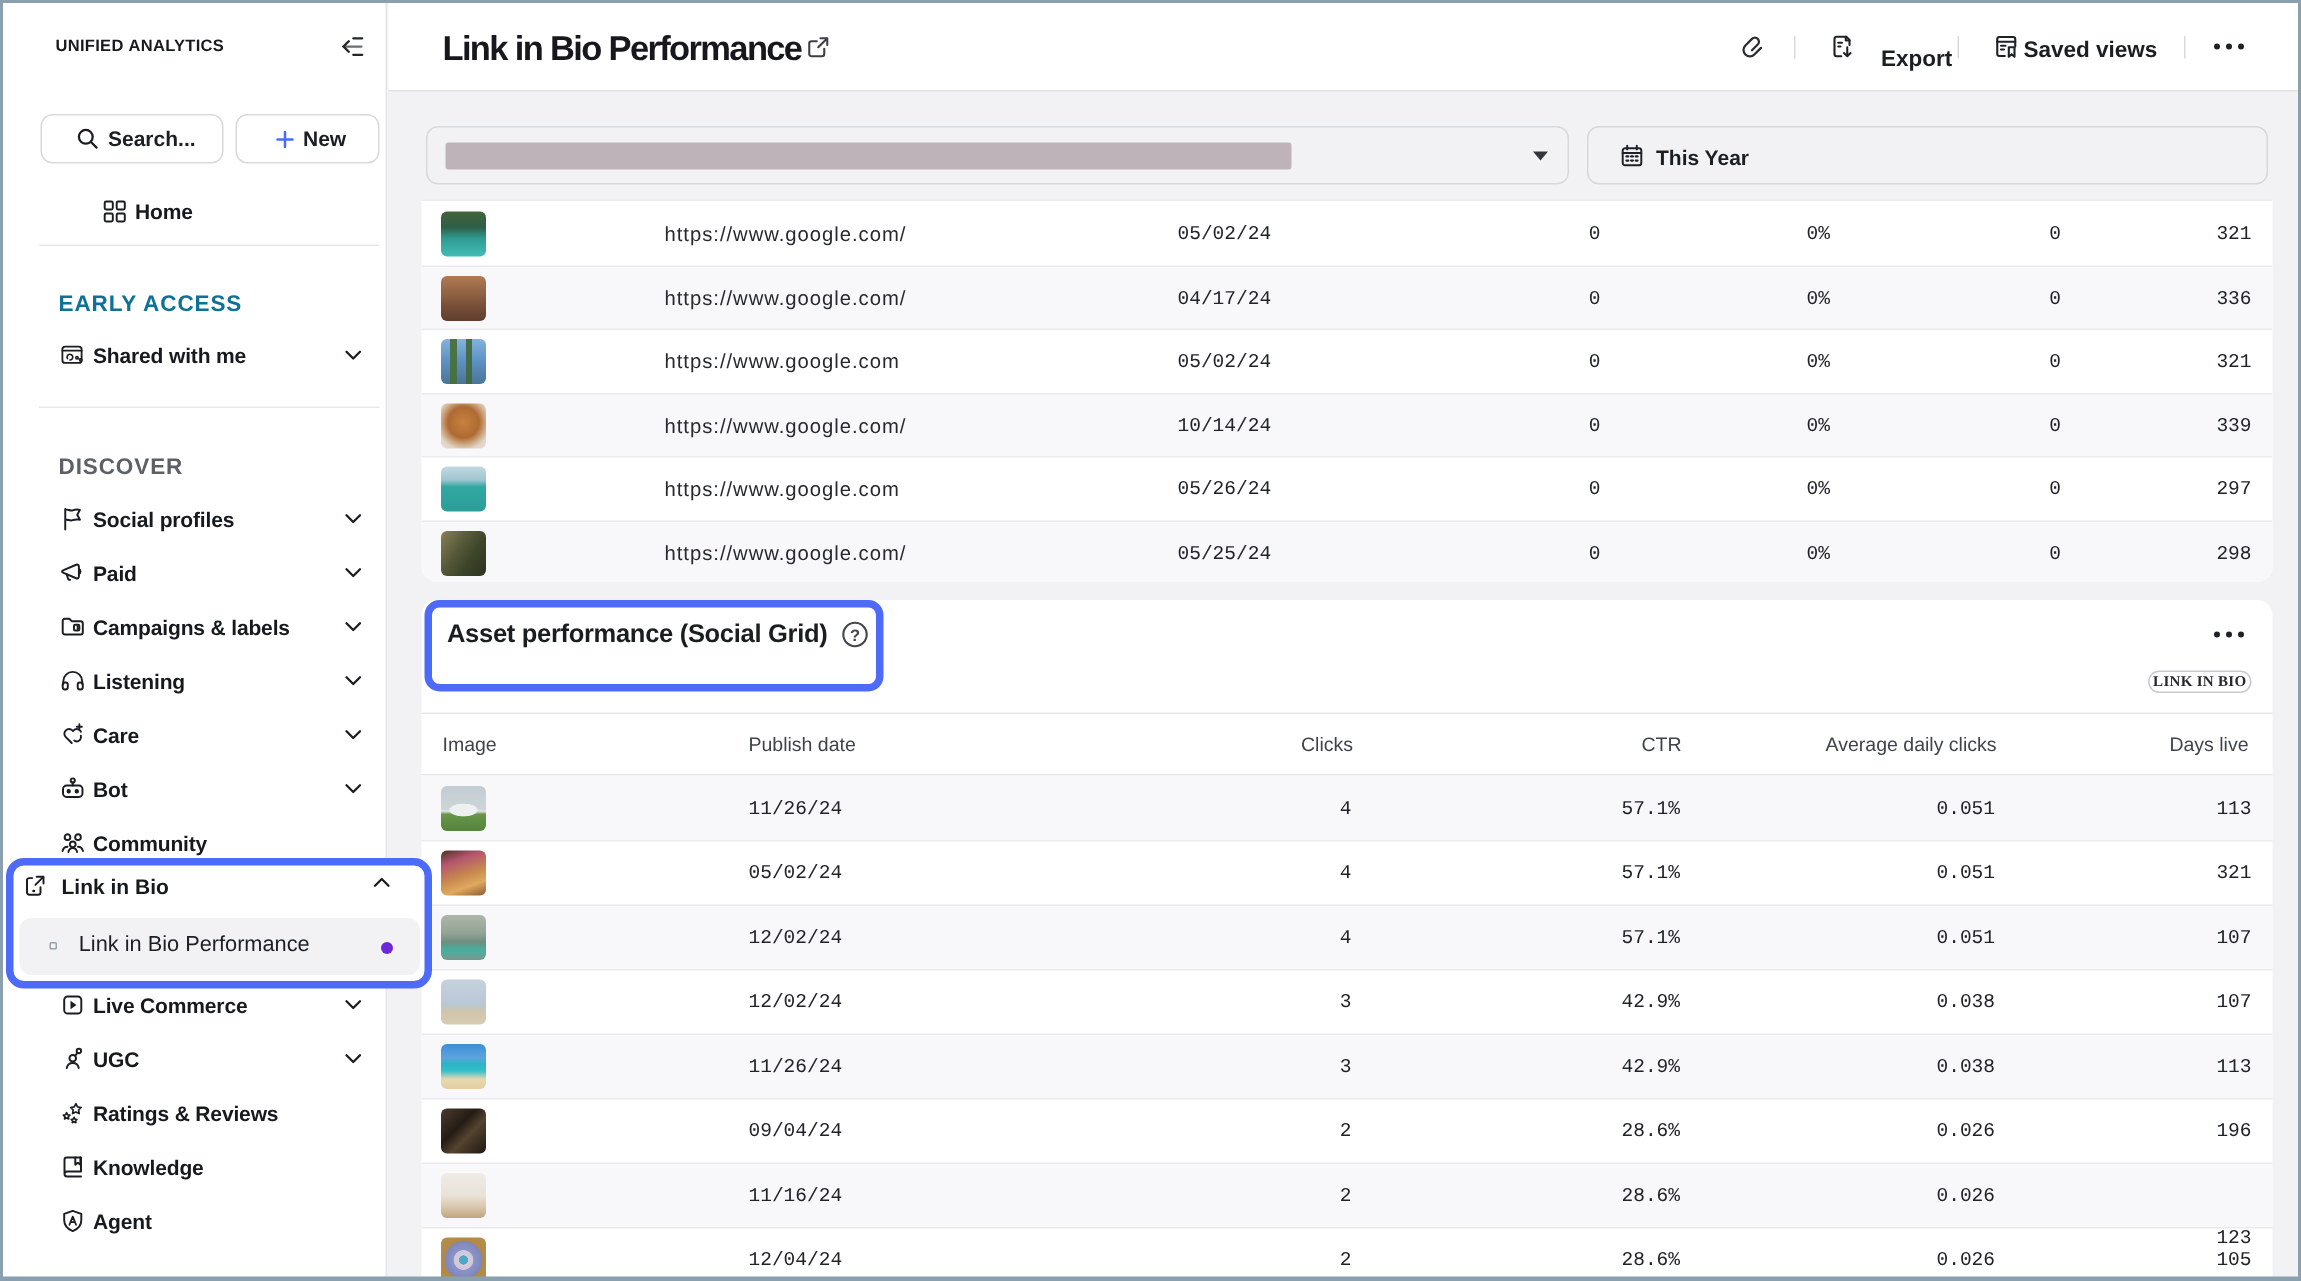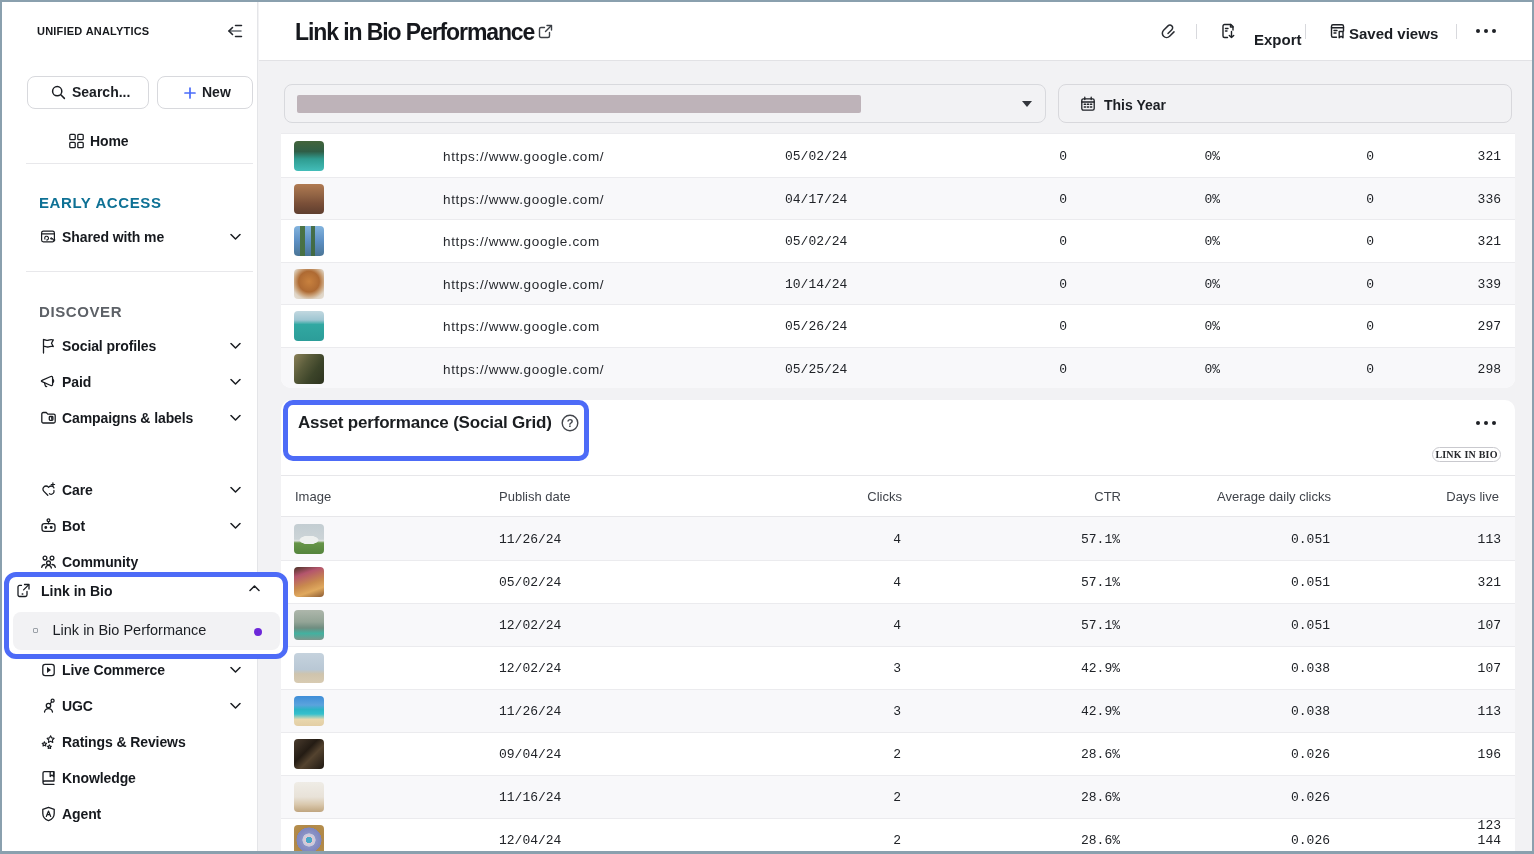--- a/index.html
+++ b/index.html
@@ -124,20 +124,31 @@
       <svg class="ic st" viewBox="0 0 17 17">
         <path d="M1.8 4.5 C1.8 3.7 2.4 3 3.3 3 H6.2 L7.8 4.6 H13.7 C14.6 4.6 15.2 5.3 15.2 6.1 V12 C15.2 12.8 14.6 13.5 13.7 13.5 H3.3 C2.4 13.5 1.8 12.8 1.8 12 Z"></path>
         <rect x="9.3" y="7" width="3.6" height="3.8" rx="0.8"></rect>
         <path d="M11.8 8 v1.8"></path>
       </svg>
       <span class="tx">Campaigns &amp; labels</span>
       <svg class="ch" viewBox="0 0 11 7">
         <path d="M1 1 L5.5 5.5 L10 1" fill="none" stroke="#1a1d22" stroke-width="1.5" stroke-linecap="round" stroke-linejoin="round"></path>
       </svg>
     </div>
+    <div class="nav" style="top:434px;">
+      <svg class="ic st" viewBox="0 0 17 17">
+        <path d="M2.2 10.5 V8.7 A6.3 6.3 0 0 1 14.8 8.7 V10.5"></path>
+        <rect x="1.8" y="9.5" width="3.4" height="4.6" rx="1.4"></rect>
+        <rect x="11.8" y="9.5" width="3.4" height="4.6" rx="1.4"></rect>
+      </svg>
+      <span class="tx">Listening</span>
+      <svg class="ch" viewBox="0 0 11 7">
+        <path d="M1 1 L5.5 5.5 L10 1" fill="none" stroke="#1a1d22" stroke-width="1.5" stroke-linecap="round" stroke-linejoin="round"></path>
+      </svg>
+    </div>
     <div class="nav" style="top:470px;">
       <svg class="ic st" viewBox="0 0 17 17">
         <path d="M7.8 13.8 L3.9 9.9 C2.6 8.6 2.6 6.6 3.9 5.4 C5.1 4.2 7 4.2 8.2 5.4 L8.6 5.8 L9 5.4 C10.2 4.2 12.1 4.2 13.3 5.4 C13.6 5.7 13.8 6 13.9 6.4"></path>
         <path d="M9.5 12.2 C10.6 13 12.2 12.9 13.2 11.9 C14 11.1 14.2 10 13.9 9"></path>
         <path d="M12.9 1.3 V4.7 M11.2 3 H14.6" stroke-width="1.2"></path>
       </svg>
       <span class="tx">Care</span>
       <svg class="ch" viewBox="0 0 11 7">
         <path d="M1 1 L5.5 5.5 L10 1" fill="none" stroke="#1a1d22" stroke-width="1.5" stroke-linecap="round" stroke-linejoin="round"></path>
       </svg>
@@ -394,21 +405,21 @@
         <span class="cell mono" style="right:395px;">28.6%</span>
         <span class="cell mono" style="right:185px;">0.026</span>
         <span class="cell mono" style="right:14px;margin-top:28px;">123</span>
       </div>
       <div class="trow" style="top:418px; height:43px;">
         <div class="thumb t2h"></div>
         <span class="cell mono" style="left:218px;">12/04/24</span>
         <span class="cell mono" style="right:614px;">2</span>
         <span class="cell mono" style="right:395px;">28.6%</span>
         <span class="cell mono" style="right:185px;">0.026</span>
-        <span class="cell mono" style="right:14px;">144</span>
+        <span class="cell mono" style="right:14px;">105</span>
       </div>
     </div>
   </div>
 
   <div class="abs" style="left:253px; top:400px; width:306px; height:61px; background:#fff; border:5.5px solid #4d6bf7; border-radius:10px; z-index:50;margin-left:30px;">
     <span style="position:absolute; left:10px; top:8px; font-size:17px; font-weight:700; letter-spacing:-0.2px; color:#1b1e21; white-space:nowrap;">Asset performance (Social Grid)</span>
     <svg width="18" height="18" viewBox="0 0 18 18" style="position:absolute; left:273px; top:9px;">
       <circle cx="9" cy="9" r="7.8" fill="none" stroke="#43464c" stroke-width="1.4"></circle>
       <text x="9" y="13" font-size="11" font-weight="bold" fill="#43464c" text-anchor="middle" font-family="Liberation Sans">?</text>
     </svg>

